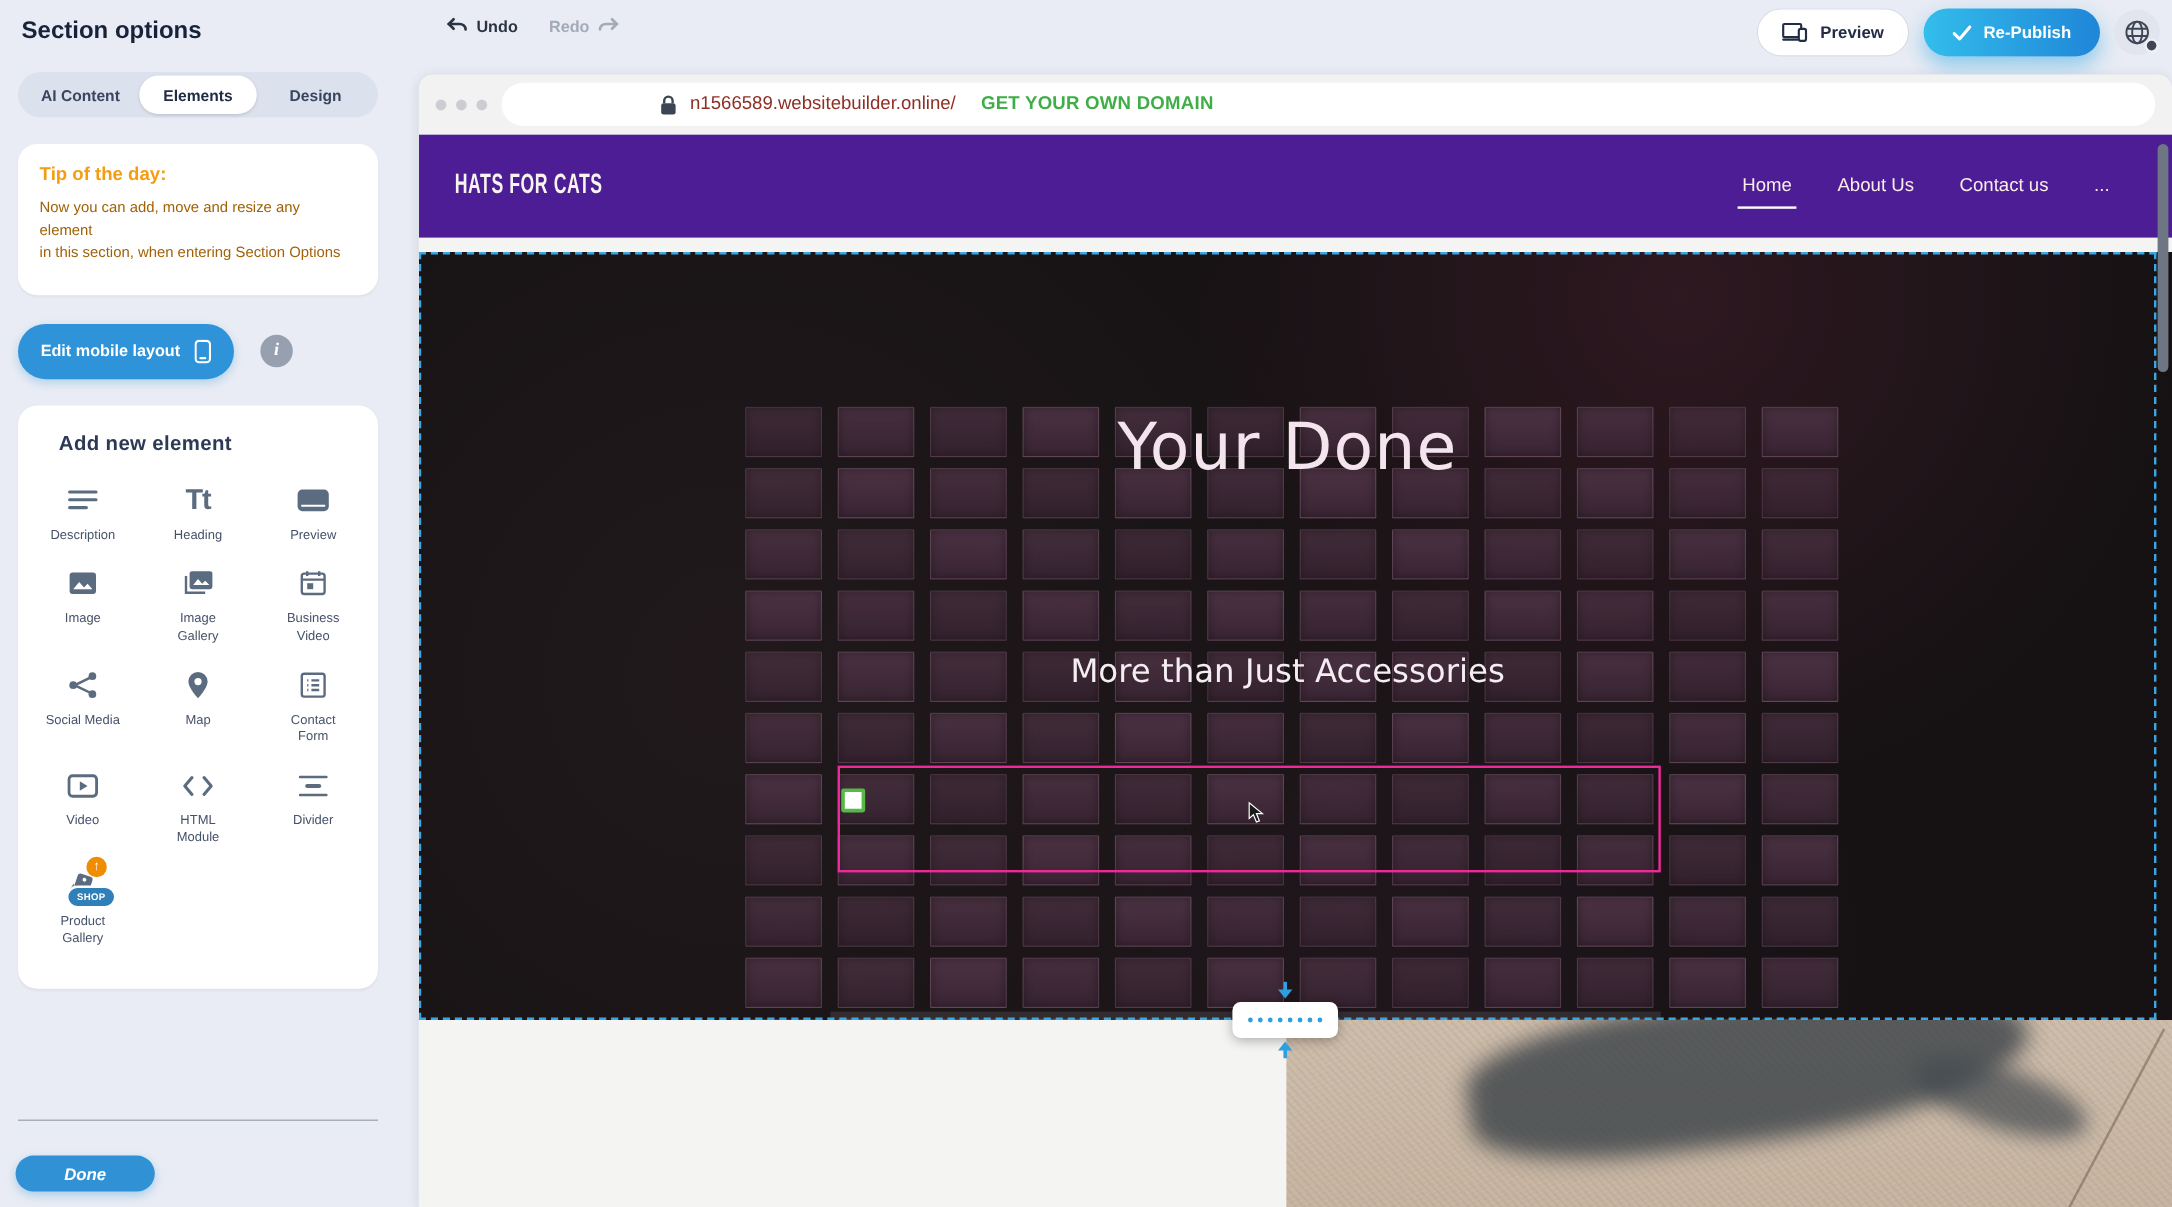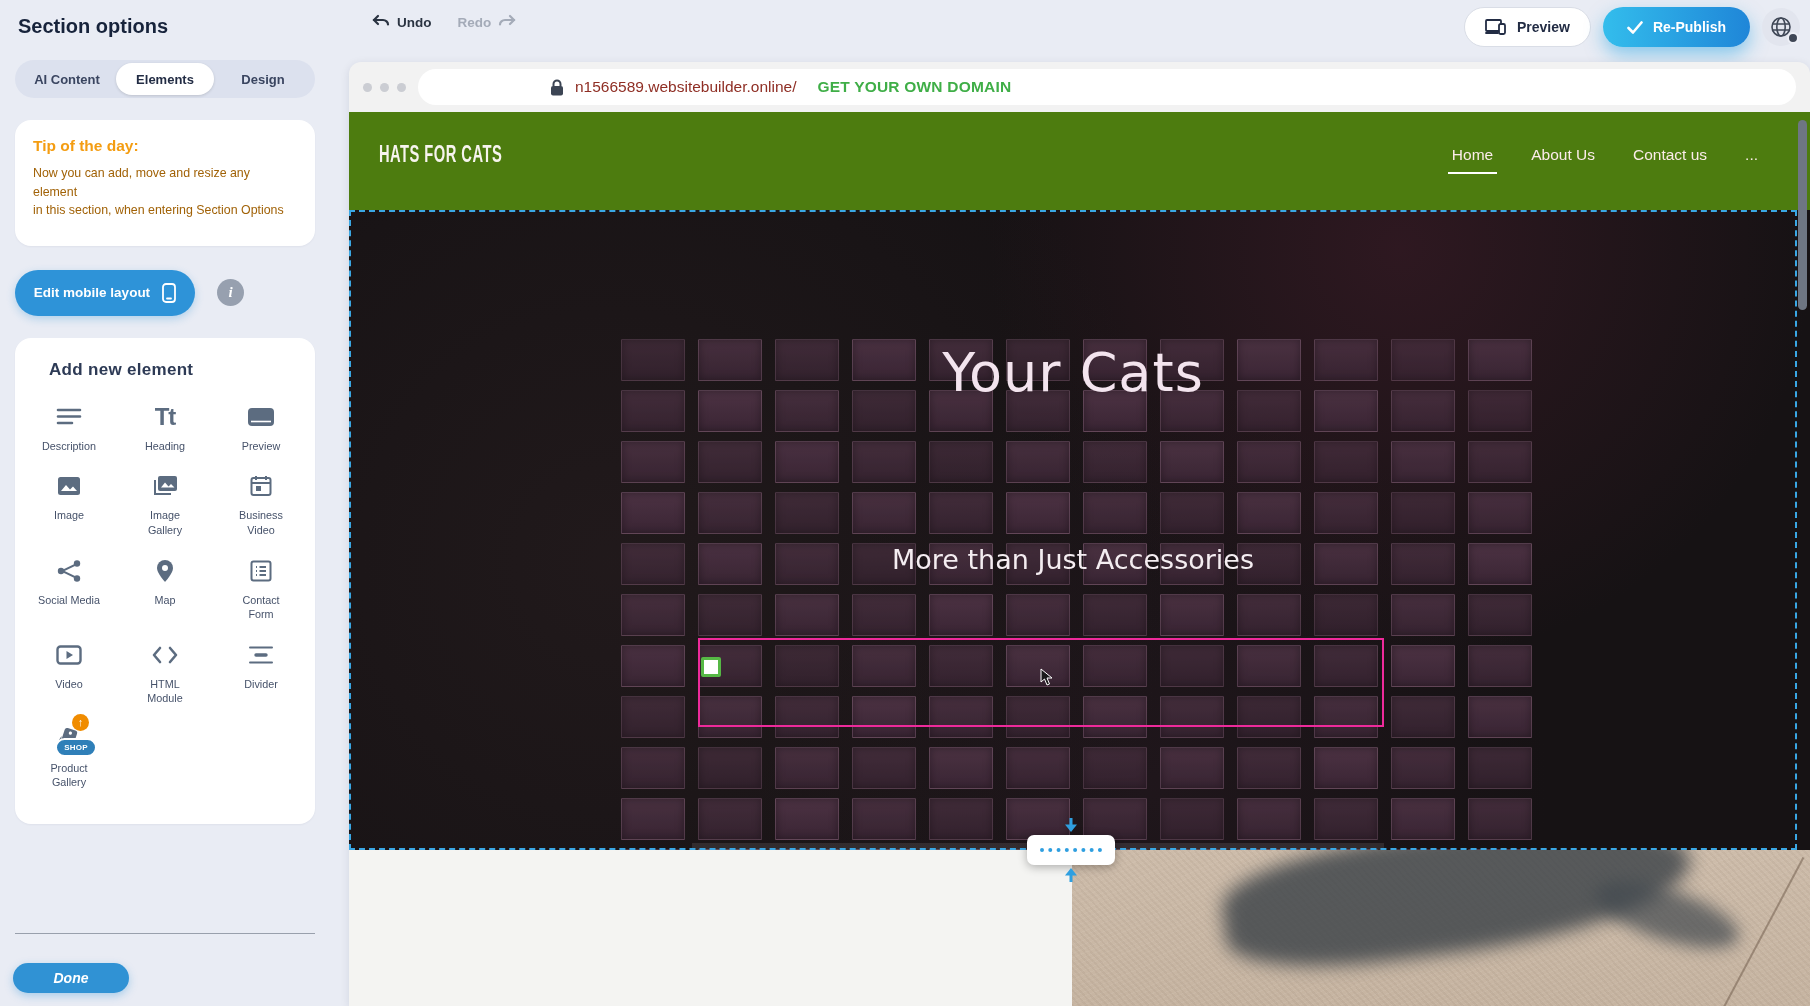--- a/index.html
+++ b/index.html
@@ -56,21 +56,21 @@
   .browser{position:absolute;left:349px;top:62px;right:0;bottom:0;background:#f2f2f2;border-radius:12px 12px 0 0;overflow:hidden;
     box-shadow:0 2px 10px rgba(20,30,60,.10);}
   .chrome{height:50px;display:flex;align-items:center;padding:0 14px;box-sizing:border-box;}
   .dots{display:flex;gap:8px;margin-right:12px;}
   .dot{width:9px;height:9px;border-radius:50%;background:#cbcdd3;}
   .url-pill{flex:1;height:36px;background:#fff;border-radius:999px;display:flex;align-items:center;padding-left:132px;gap:11px;}
   .url-text{font-size:15.5px;color:#8f2e24;}
   .domain-cta{font-size:15.5px;font-weight:bold;color:#3fae47;margin-left:10px;letter-spacing:.2px;cursor:pointer;}
   .viewport{position:absolute;top:50px;left:0;right:0;bottom:0;background:#f4f4f2;overflow:hidden;}
   
-  .site-header{position:absolute;top:0;left:0;right:0;height:98px;background:#4d7c0f;z-index:1;}
+  .site-header{position:absolute;top:0;left:0;right:0;height:86px;background:#4c1d95;z-index:1;}
   .site-logo{position:absolute;left:30px;top:34px;color:#f7f4ee;font-size:16px;font-weight:bold;letter-spacing:.5px;
     transform:scaleY(1.45) scaleX(.92);transform-origin:left center;display:inline-block;}
   .site-nav{position:absolute;right:52px;top:0;height:64px;display:flex;align-items:flex-end;gap:38px;}
   .nav-item{color:#fbece9;font-size:15.5px;padding-bottom:12px;cursor:pointer;position:relative;}
   .nav-item.active::after{content:"";position:absolute;left:-4px;right:-4px;bottom:2px;height:2.5px;background:#fff;}
   
   .hero{position:absolute;top:98px;left:0;right:0;height:640px;background:#161214;overflow:hidden;}
   .hero-texture{position:absolute;inset:0;
     background:
       radial-gradient(circle at 72% 6%, rgba(70,30,45,.5), transparent 34%),
@@ -510,21 +510,21 @@
           <div class="tile" style="opacity: 0.84;"></div>
           <div class="tile" style="opacity: 0.71;"></div>
           <div class="tile" style="opacity: 0.91;"></div>
           <div class="tile" style="opacity: 0.78;"></div>
           <div class="tile" style="opacity: 0.98;"></div>
           <div class="tile" style="opacity: 0.85;"></div>
           <div class="tile" style="opacity: 0.72;"></div>
           <div class="tile" style="opacity: 0.92;"></div>
         </div>
       <h2 class="hero-heading">
-        <span>Your Cats</span>
+        <span>Your Done</span>
       </h2>
       <div class="hero-sub">More than Just Accessories</div>
 
       <div class="selected-box">
         <span class="sel-handle"></span>
       </div>
       <div class="spacer-band"></div>
     </section>
 
     <div class="hero-outline"></div>

